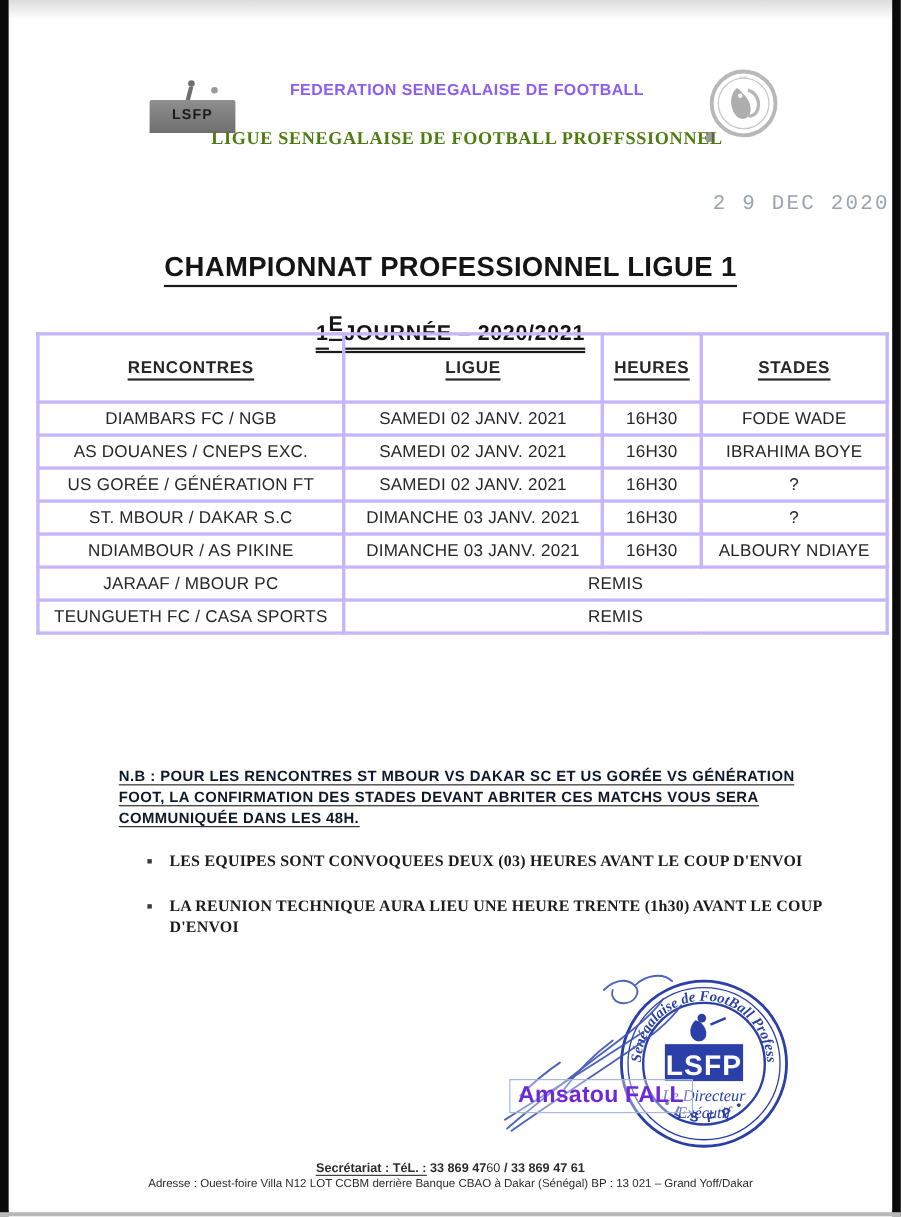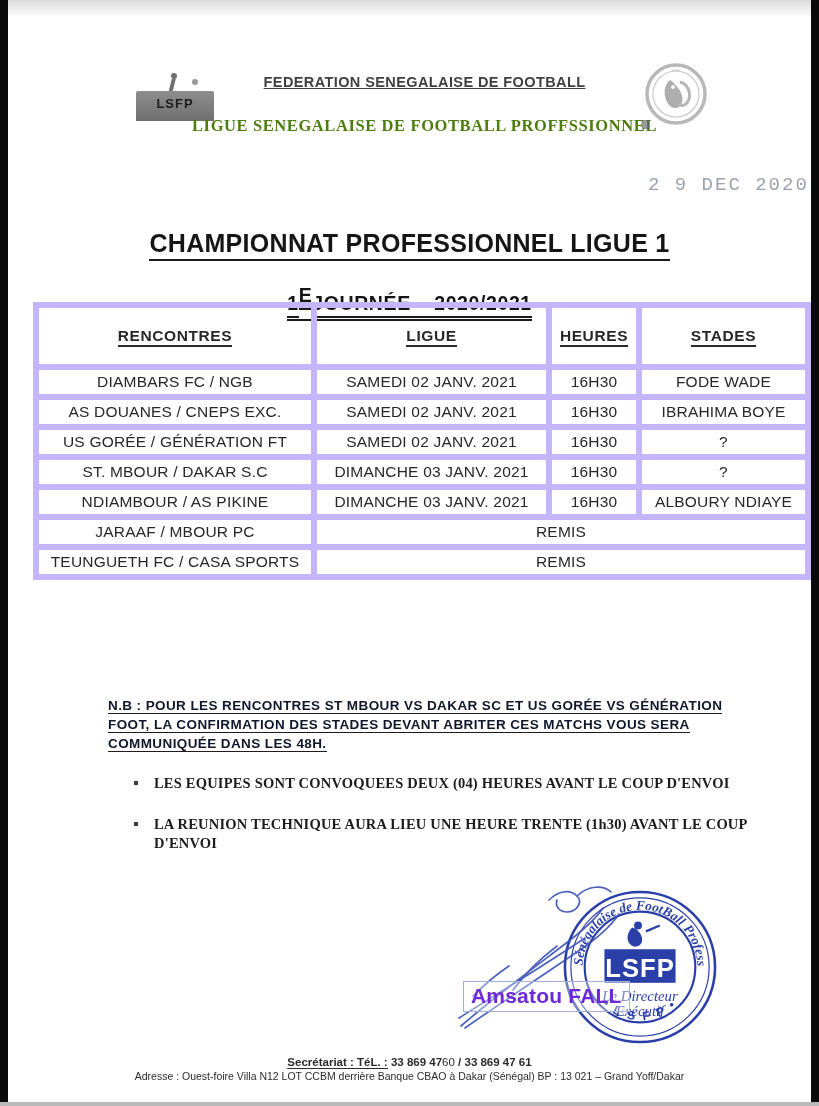--- a/index.html
+++ b/index.html
@@ -78,23 +78,22 @@
     position: absolute; left: 56px; top: 6px;
     width: 6px; height: 6px; border-radius: 50%;
     background: #9a9a9a;
   }
 
   #title-fsf {
     position: absolute; left: 0; right: 0; top: 58px;
     text-align: center;
     font: bold 14.5px "Liberation Sans", sans-serif;
     letter-spacing: 0.4px;
-    color: #404040;
+    color: #8b5cf6;
     padding-left: 30px;
-    text-decoration: underline;
   }
   #title-lsfp {
     position: absolute; left: 0; right: 0; top: 100px;
     text-align: center;
     font: bold 16.5px "Liberation Serif", serif;
     letter-spacing: 0.6px;
     color: #4d7c0f;
     padding-left: 30px;
   }
   #logo-fsf {
@@ -137,21 +136,21 @@
   .sup { font-size: 0.62em; vertical-align: super; }
 
   
   #fixtures {
     position: absolute; left: 25px; top: 286px;
     width: 772px;
     border-collapse: collapse;
     table-layout: fixed;
   }
   #fixtures th, #fixtures td {
-    border: 6px solid #c4b5fd;
+    border: 3px solid #c4b5fd;
     text-align: center;
     vertical-align: middle;
     color: #272727;
   }
   #fixtures th {
     height: 62px;
     font: bold 15.5px "Liberation Sans", sans-serif;
     letter-spacing: 0.6px;
   }
   #fixtures th span {
@@ -350,21 +349,21 @@
           <td class="remis" colspan="3">REMIS</td>
         </tr>
       </tbody>
     </table>
 
     <div id="nb-note">
       <span class="u">N.B : Pour les rencontres St Mbour vs Dakar SC et US Gorée vs Génération Foot,  la confirmation des stades devant abriter ces matchs vous sera communiquée dans les 48h.</span>
     </div>
 
     <ul id="bullets">
-      <li>LES EQUIPES SONT CONVOQUEES DEUX (04) HEURES AVANT LE COUP D'ENVOI</li>
+      <li>LES EQUIPES SONT CONVOQUEES DEUX (03) HEURES AVANT LE COUP D'ENVOI</li>
       <li>LA REUNION TECHNIQUE AURA LIEU UNE HEURE TRENTE (1h30) AVANT LE COUP D'ENVOI</li>
     </ul>
 
     <div id="stamp-area">
 
       <svg id="seal" viewBox="0 0 160 160">
         <defs>
           <path id="arcTop" d="M 22,80 A 58,58 0 0 1 138,80"></path>
           <path id="arcBot" d="M 26,80 A 54,54 0 0 0 134,80"></path>
         </defs>

